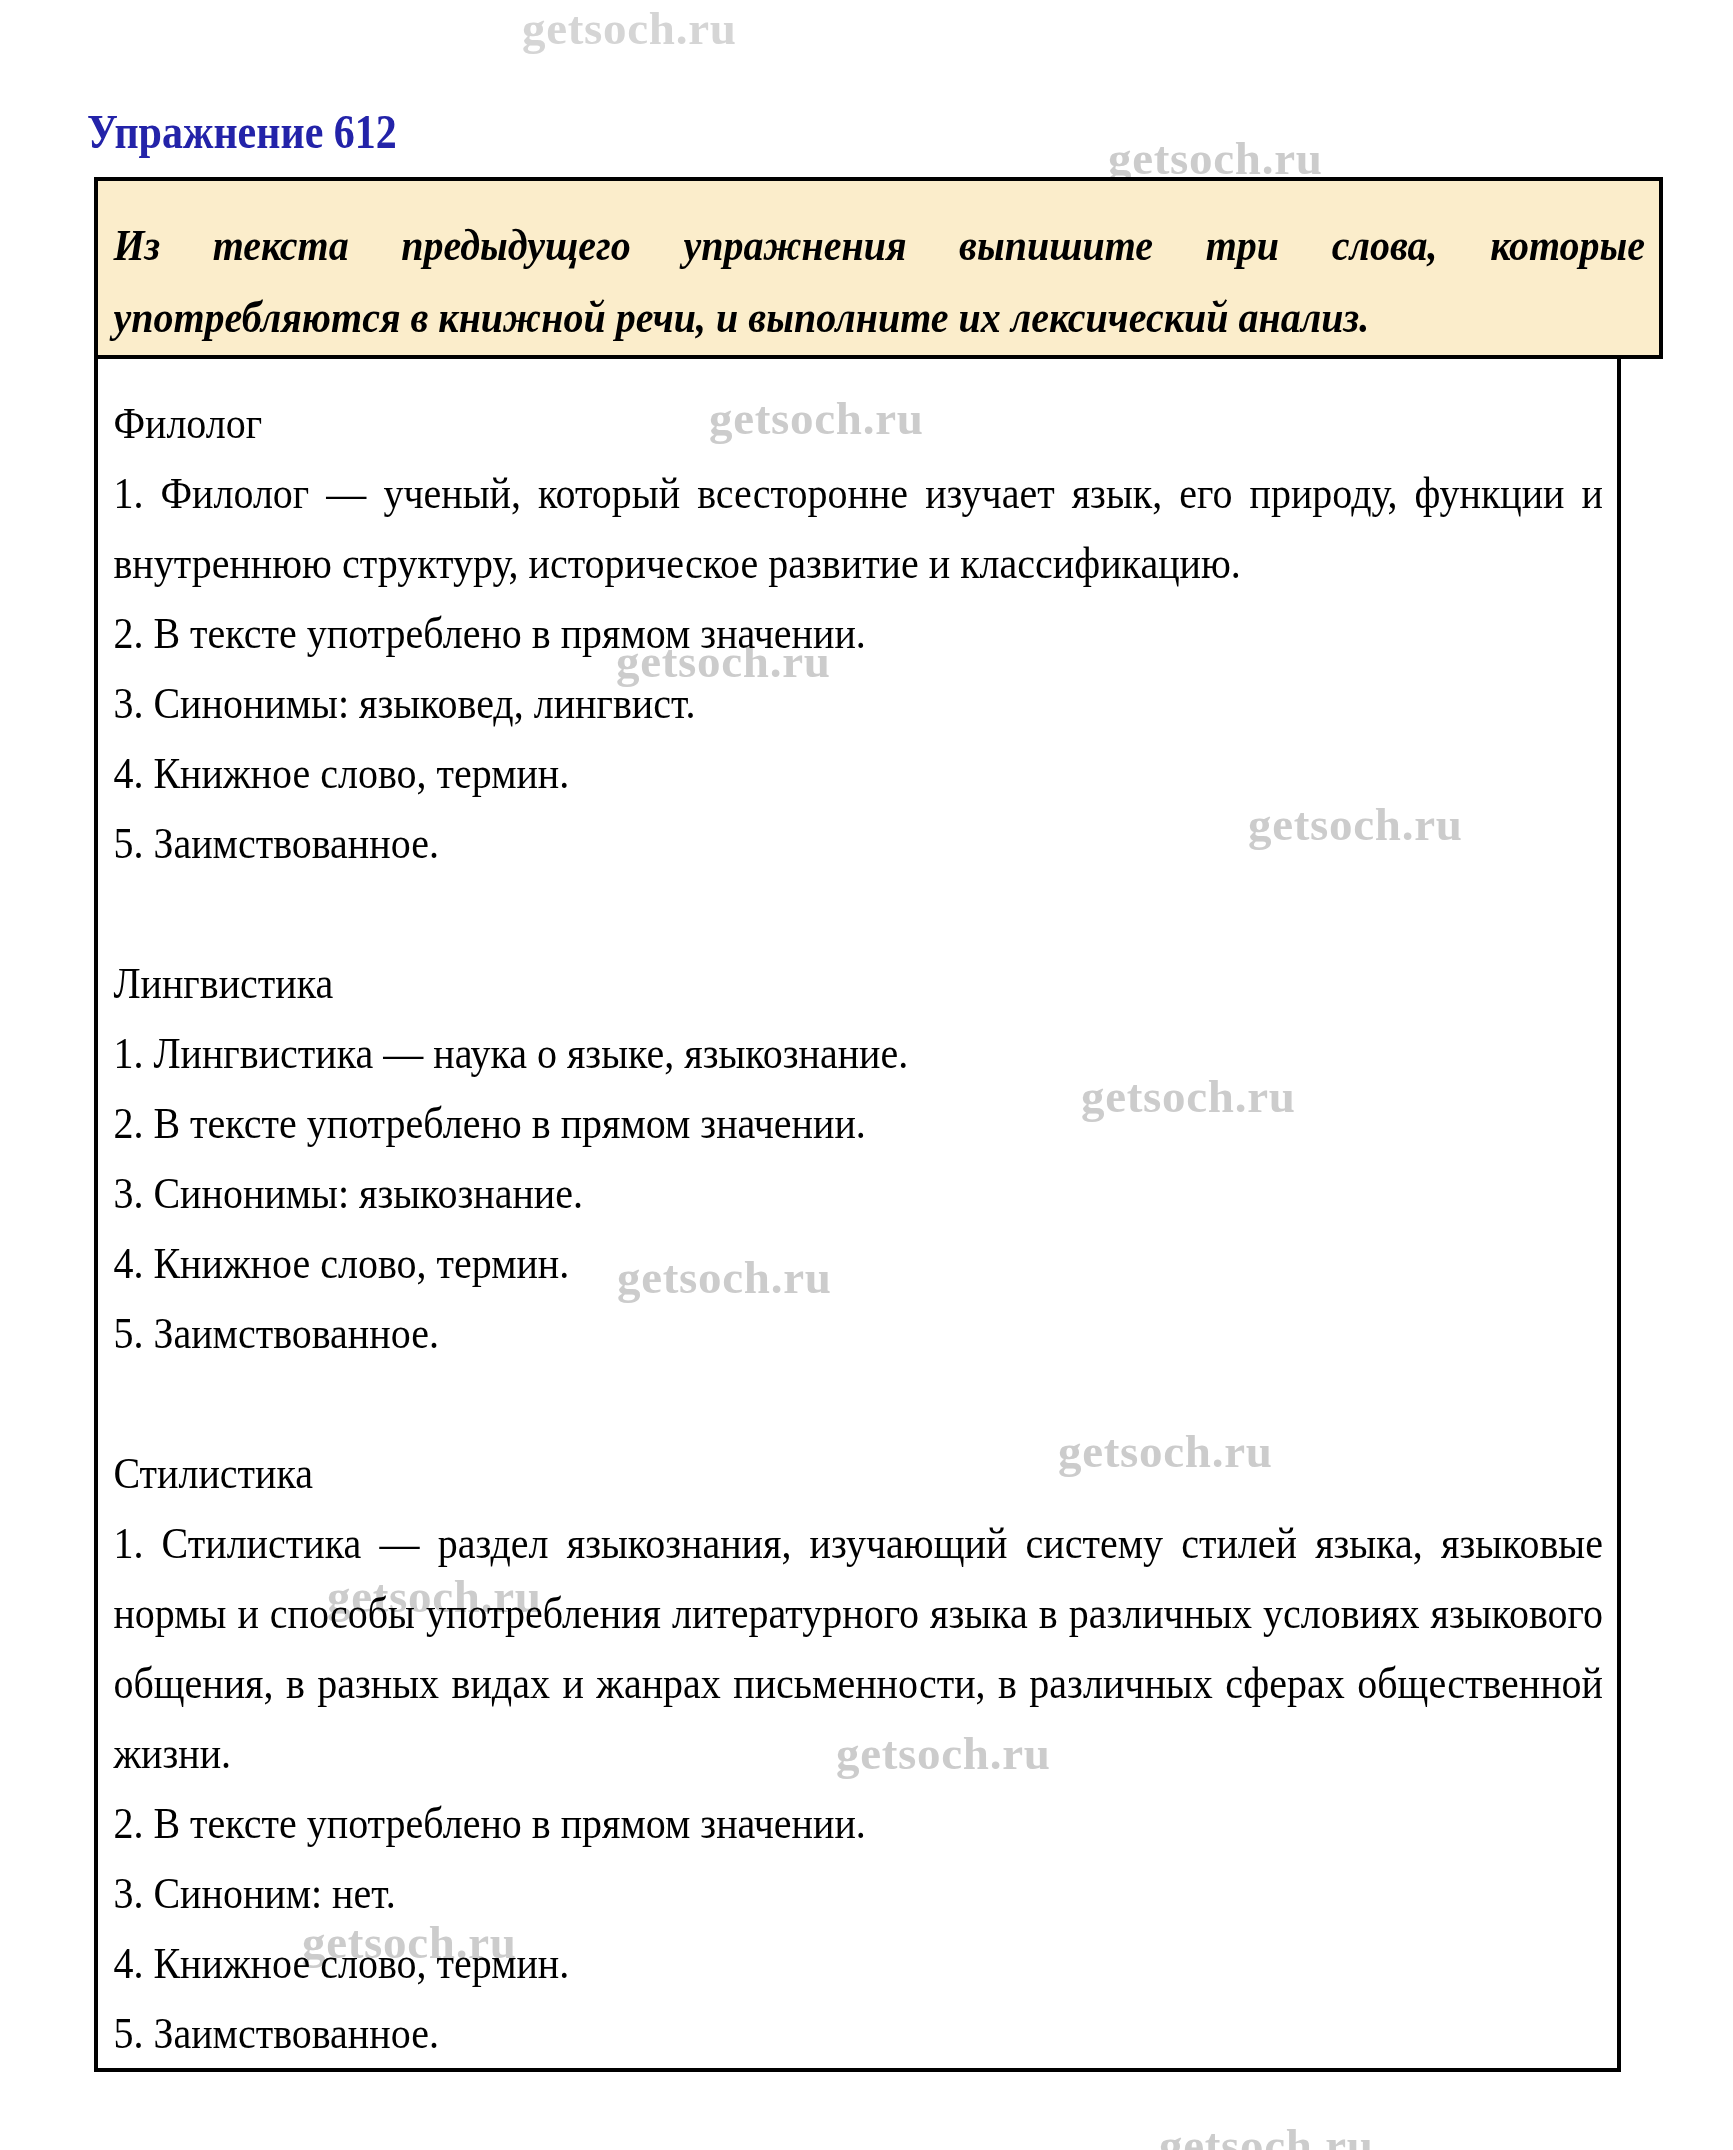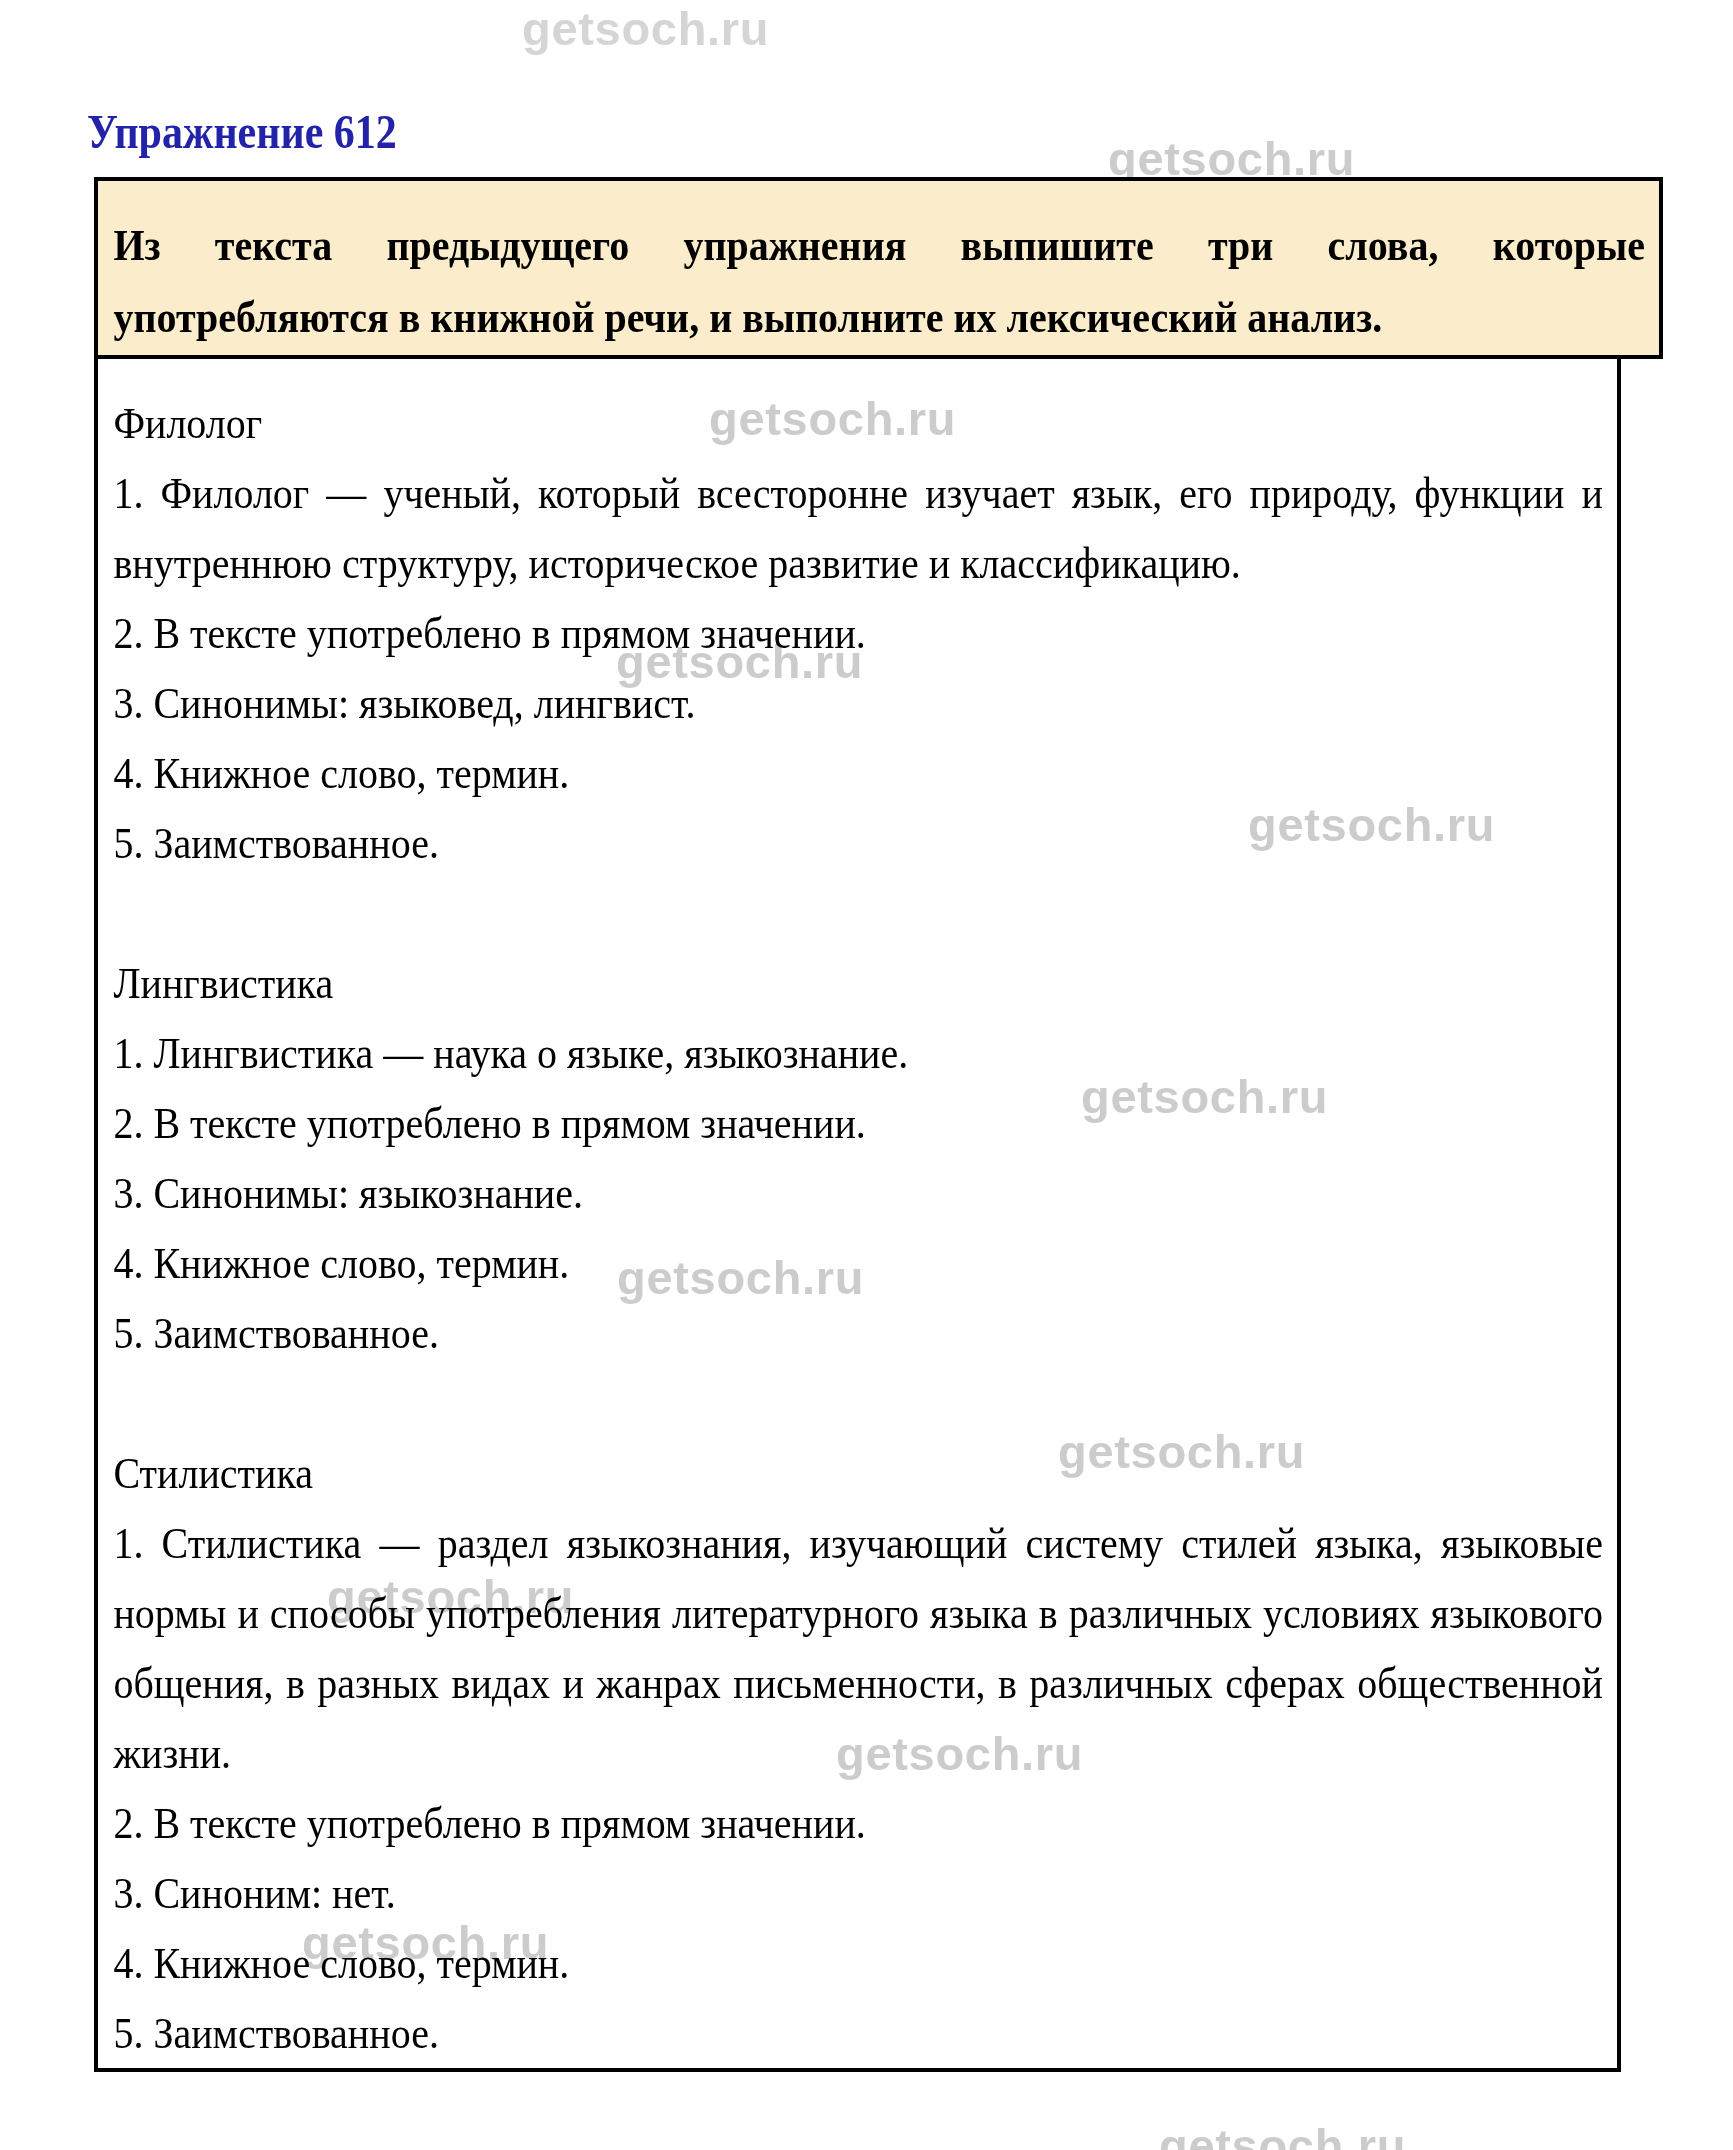--- a/index.html
+++ b/index.html
@@ -10,21 +10,21 @@
     position: relative;
     overflow: hidden;
     font-family: "Liberation Serif", serif;
     color: #000000;
   }
   .page { position: absolute; inset: 0; }
 
   
   .watermark {
     position: absolute;
-    font-family: Liberation Sans, sans-serif;
+    font-family: Liberation Serif, serif;
     font-size: 47px;
     font-weight: bold;
     color: #cccccc;
     z-index: 0;
     letter-spacing: 0.7px;
     user-select: none;
     white-space: nowrap;
   }
   .w1  { left: 522px;  top: 1.4px;    color: #d5d5d5; }
   .w2  { left: 1108px; top: 131px;  }
@@ -58,20 +58,21 @@
     left: 94px;
     top: 177px;
     width: 1569px;
     height: 182px;
     box-sizing: border-box;
     border: 4.2px solid #000000;
     background: #fbedcb;
     padding: 24px 14px 0 15.4px;
     z-index: 1;
     overflow: hidden;
+    font-style: italic;
   }
   .task-line {
     font-size: 40px;
     font-weight: bold;
     line-height: 72px;
     min-height: 72px;
   }
 
   .answer-box {
     position: absolute;

